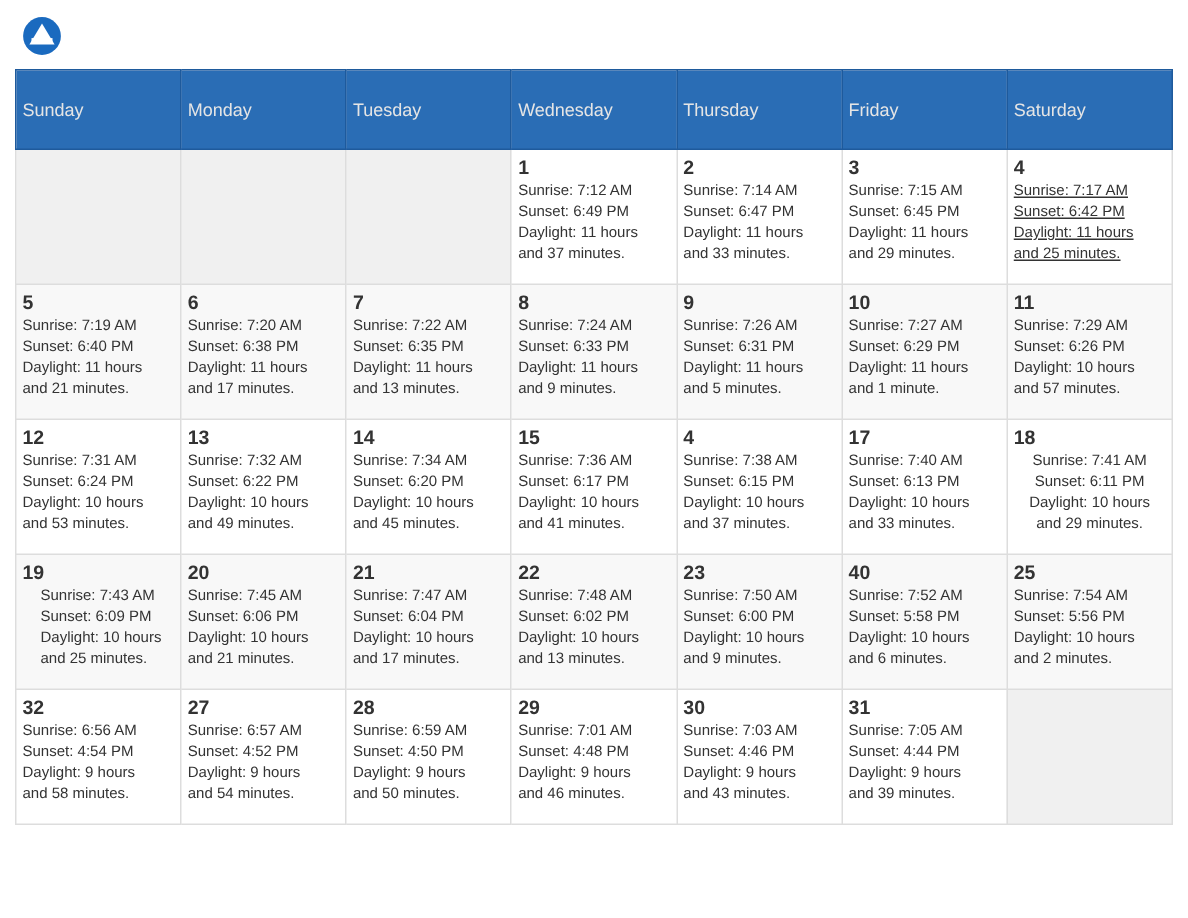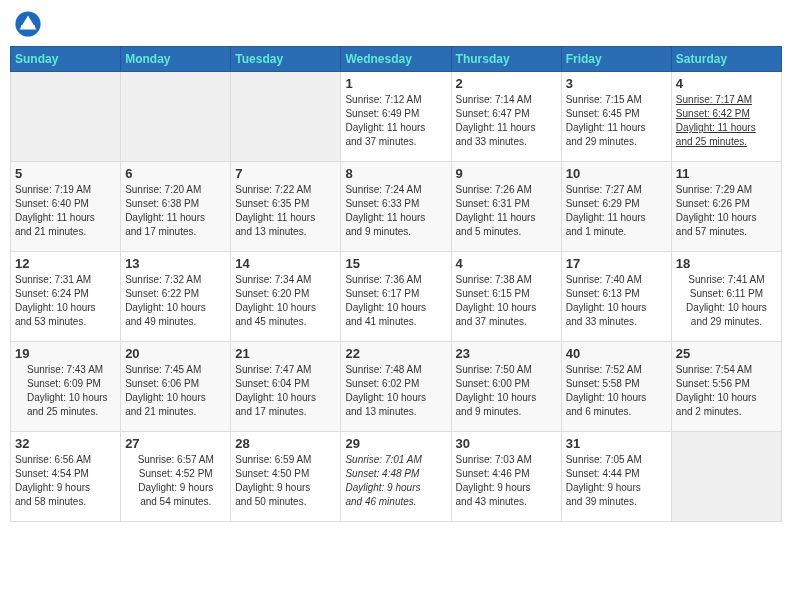--- a/index.html
+++ b/index.html
@@ -51,24 +51,24 @@
     }
     table {
       width: 100%;
       border-collapse: collapse;
       table-layout: fixed;
     }
     thead tr {
       background-color: #2a6db5;
     }
     thead th {
-      color: #5eead4;
+      color: #e5e5e5;
       font-size: 12px;
-      font-weight: bold;
-      padding: 5px 4px;
+      font-weight: normal;
+      padding: 19px 4px;
       text-align: left;
       border: 1px solid #1e5a9c;
     }
     tbody tr {
       border-bottom: 1px solid #ccc;
     }
     tbody td {
       vertical-align: top;
       border: 1px solid #ddd;
       padding: 4px;
@@ -318,35 +318,35 @@
       <tr>
         <td>
           <span class="day-number">32</span>
           <div class="day-info" style="white-space: pre-line;">Sunrise: 6:56 AM
 Sunset: 4:54 PM
 Daylight: 9 hours
 and 58 minutes.</div>
         </td>
         <td>
           <span class="day-number">27</span>
-          <div class="day-info" style="white-space: pre-line; text-align: center;">Sunrise: 6:57 AM
+          <div class="day-info" style="white-space: pre-line;">Sunrise: 6:57 AM
 Sunset: 4:52 PM
 Daylight: 9 hours
 and 54 minutes.</div>
         </td>
         <td>
           <span class="day-number">28</span>
           <div class="day-info" style="white-space: pre-line;">Sunrise: 6:59 AM
 Sunset: 4:50 PM
 Daylight: 9 hours
 and 50 minutes.</div>
         </td>
         <td>
           <span class="day-number">29</span>
-          <div class="day-info" style="white-space: pre-line; font-style: italic;">Sunrise: 7:01 AM
+          <div class="day-info" style="white-space: pre-line;">Sunrise: 7:01 AM
 Sunset: 4:48 PM
 Daylight: 9 hours
 and 46 minutes.</div>
         </td>
         <td>
           <span class="day-number">30</span>
           <div class="day-info" style="white-space: pre-line;">Sunrise: 7:03 AM
 Sunset: 4:46 PM
 Daylight: 9 hours
 and 43 minutes.</div>

